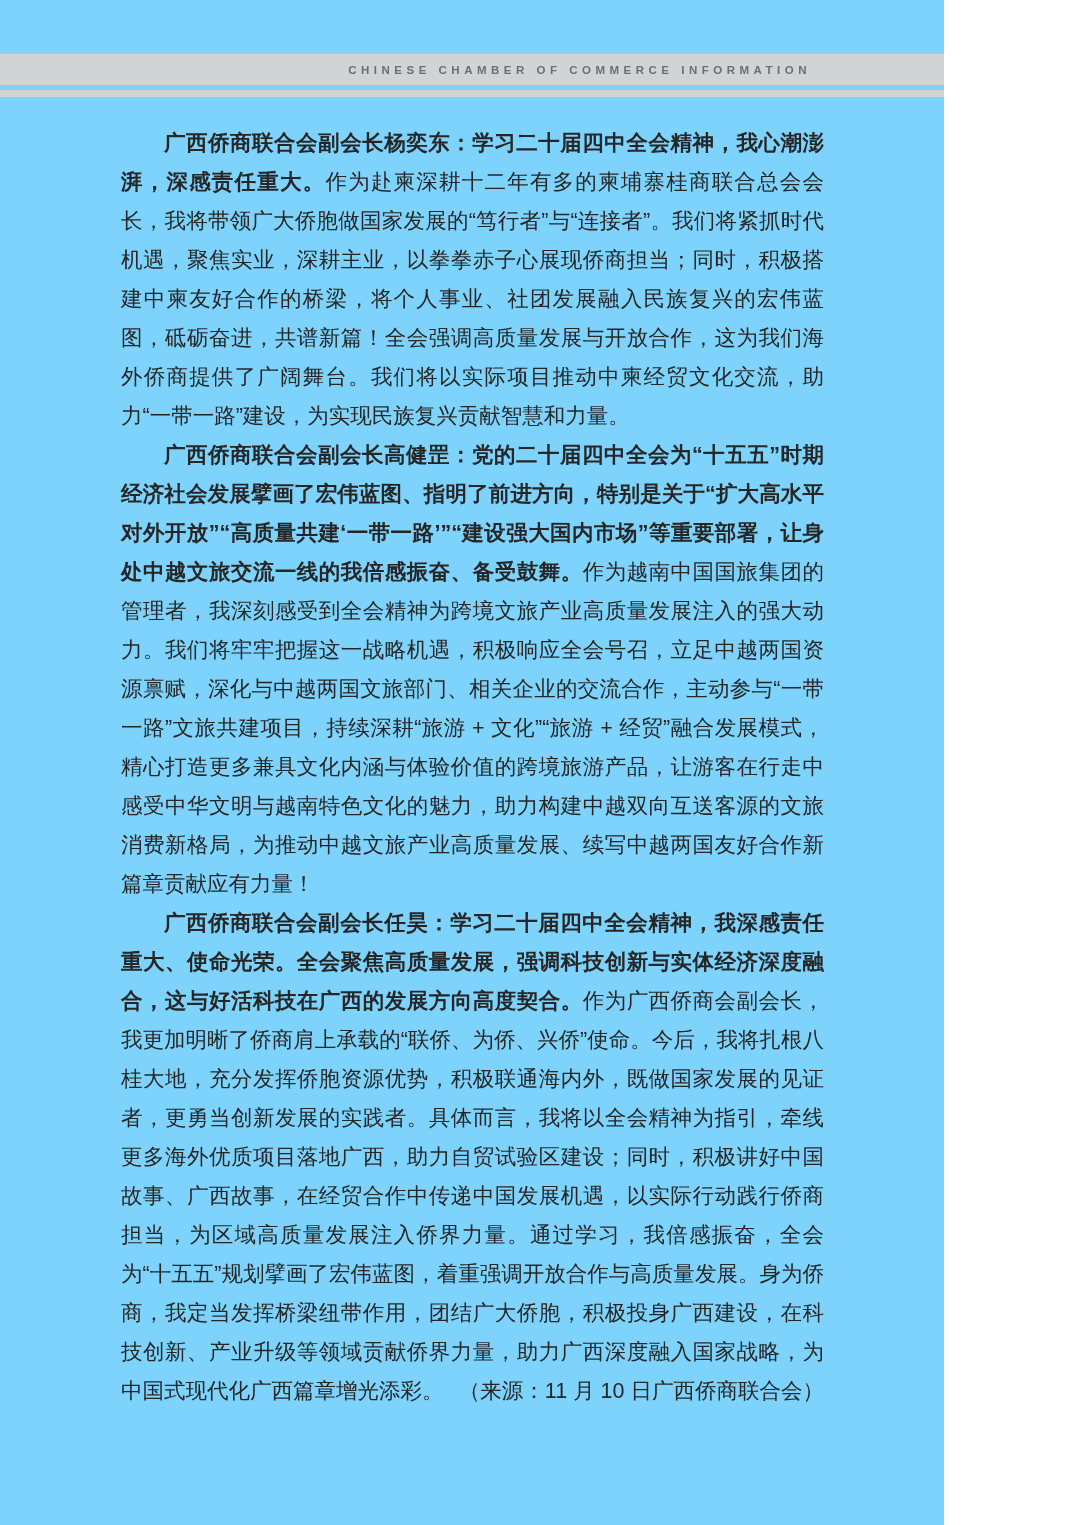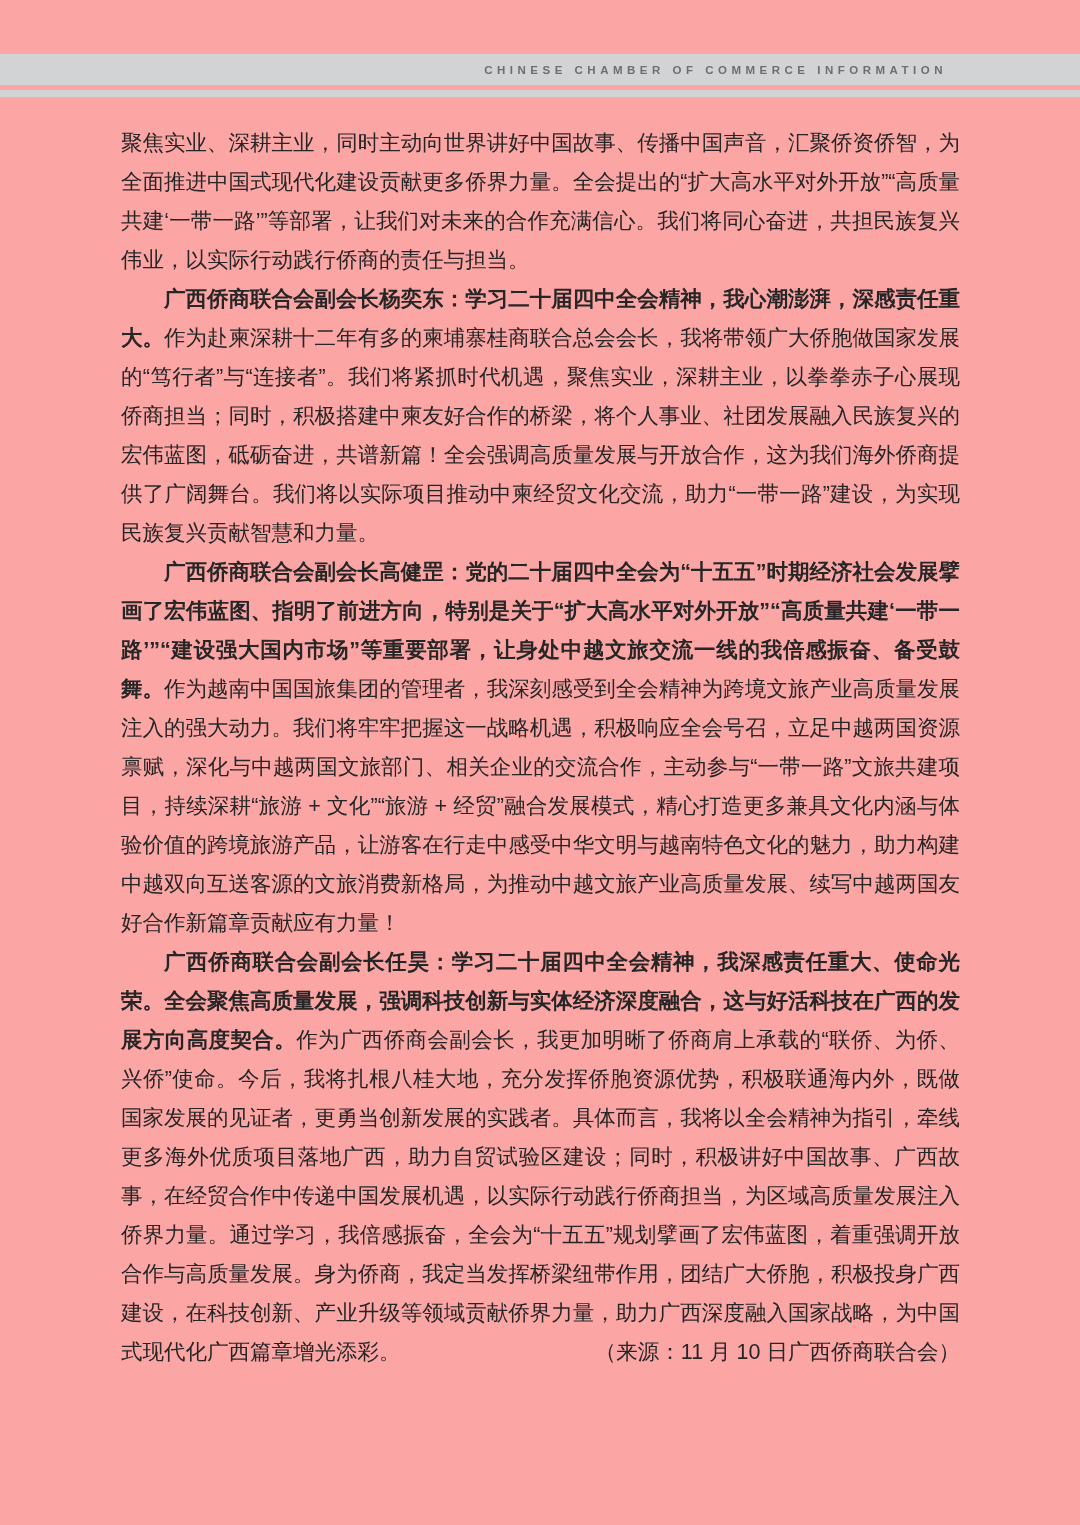--- a/index.html
+++ b/index.html
@@ -4,23 +4,23 @@
 <style>
   * { box-sizing: border-box; }
   html, body {
     margin: 0;
     padding: 0;
     background: #ffffff;
     font-family: "Liberation Sans", "DejaVu Sans", sans-serif;
   }
   .page {
     position: relative;
-    width: 1080px;
+    width: 944px;
     height: 1525px;
-    background: #fca5a5;
+    background: #7dd3fc;
     overflow: hidden;
   }
   
   .header-band {
     margin-top: 54px;
     height: 31px;
     width: 100%;
     background: #d1d3d4;
     display: flex;
     align-items: center;
@@ -80,23 +80,20 @@
 
   <header>
     <div class="header-band">
       <span class="header-band-text">CHINESE CHAMBER OF COMMERCE INFORMATION</span>
     </div>
     <div class="header-rule"></div>
   </header>
 
   <main class="content">
 
-    <p class="para no-indent">
-      <span>聚焦实业、深耕主业，同时主动向世界讲好中国故事、传播中国声音，汇聚侨资侨智，为全面推进中国式现代化建设贡献更多侨界力量。全会提出的“扩大高水平对外开放”“高质量共建‘一带一路’”等部署，让我们对未来的合作充满信心。我们将同心奋进，共担民族复兴伟业，以实际行动践行侨商的责任与担当。</span>
-    </p>
 
     <p class="para">
       <span class="lead">广西侨商联合会副会长杨奕东：学习二十届四中全会精神，我心潮澎湃，深感责任重大。</span><span>作为赴柬深耕十二年有多的柬埔寨桂商联合总会会长，我将带领广大侨胞做国家发展的“笃行者”与“连接者”。我们将紧抓时代机遇，聚焦实业，深耕主业，以拳拳赤子心展现侨商担当；同时，积极搭建中柬友好合作的桥梁，将个人事业、社团发展融入民族复兴的宏伟蓝图，砥砺奋进，共谱新篇！全会强调高质量发展与开放合作，这为我们海外侨商提供了广阔舞台。我们将以实际项目推动中柬经贸文化交流，助力“一带一路”建设，为实现民族复兴贡献智慧和力量。</span>
     </p>
 
     <p class="para">
       <span class="lead">广西侨商联合会副会长高健罡：党的二十届四中全会为“十五五”时期经济社会发展擘画了宏伟蓝图、指明了前进方向，特别是关于“扩大高水平对外开放”“高质量共建‘一带一路’”“建设强大国内市场”等重要部署，让身处中越文旅交流一线的我倍感振奋、备受鼓舞。</span><span>作为越南中国国旅集团的管理者，我深刻感受到全会精神为跨境文旅产业高质量发展注入的强大动力。我们将牢牢把握这一战略机遇，积极响应全会号召，立足中越两国资源禀赋，深化与中越两国文旅部门、相关企业的交流合作，主动参与“一带一路”文旅共建项目，持续深耕“旅游 + 文化”“旅游 + 经贸”融合发展模式，精心打造更多兼具文化内涵与体验价值的跨境旅游产品，让游客在行走中感受中华文明与越南特色文化的魅力，助力构建中越双向互送客源的文旅消费新格局，为推动中越文旅产业高质量发展、续写中越两国友好合作新篇章贡献应有力量！</span>
     </p>
 
     <p class="para">

